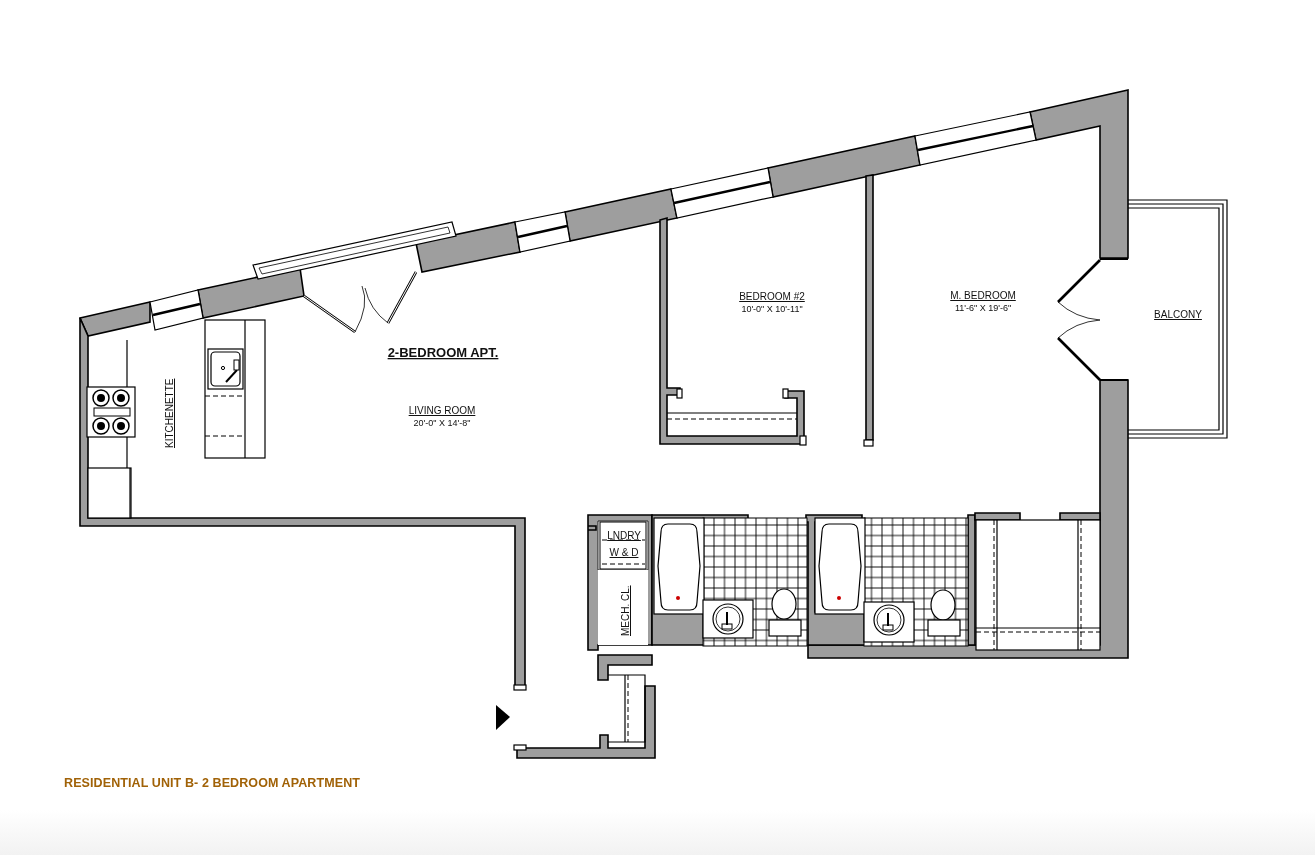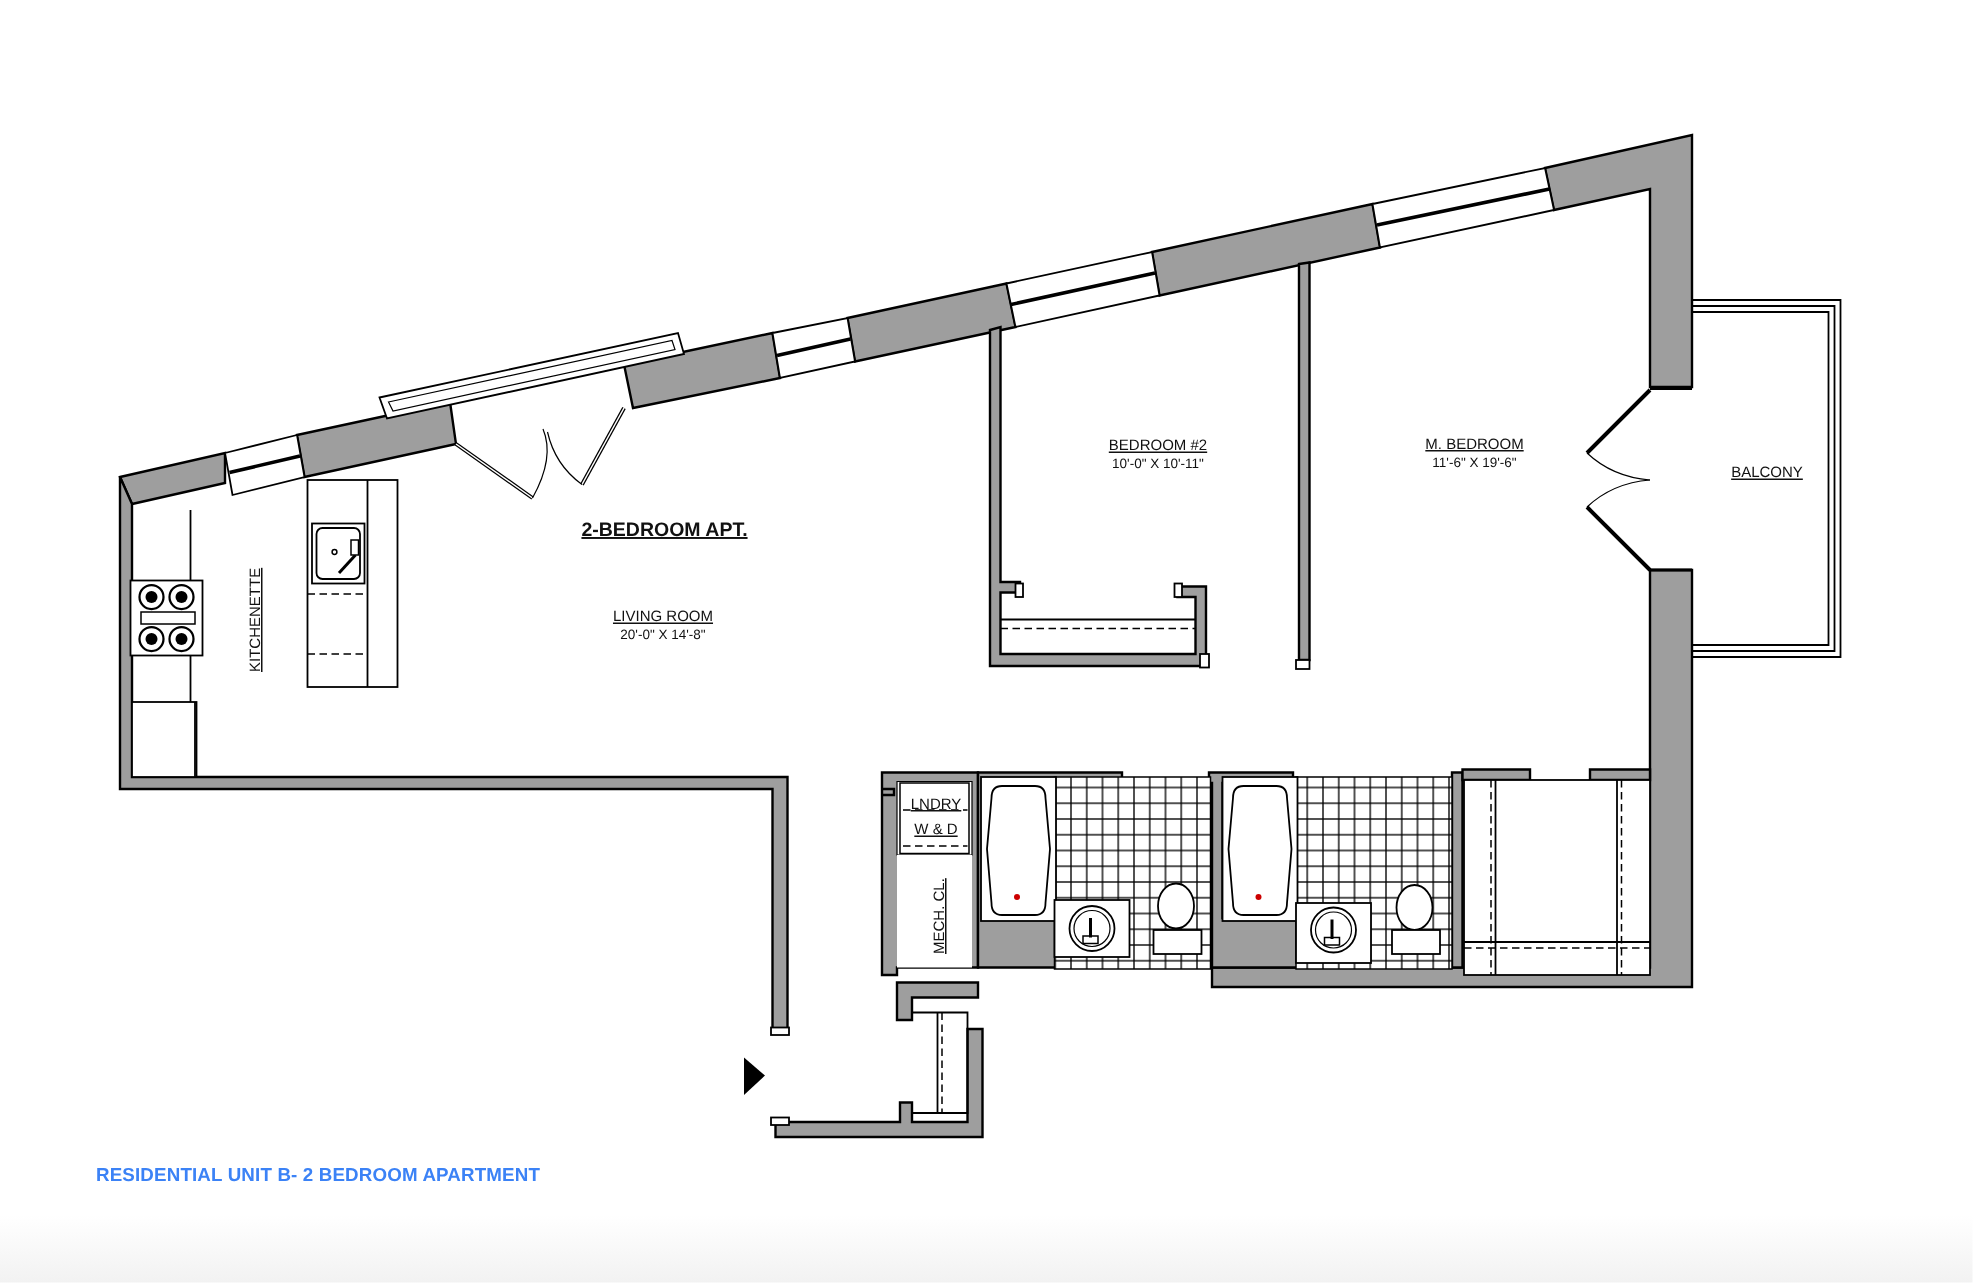--- a/index.html
+++ b/index.html
@@ -12,21 +12,21 @@
   .line { fill: none; stroke: #000; stroke-width: 1.2; }
   .thin { fill: none; stroke: #000; stroke-width: 0.8; }
   .dash { fill: none; stroke: #000; stroke-width: 1; stroke-dasharray: 5 3; }
   .fixture { fill: #fff; stroke: #000; stroke-width: 1.2; }
   .win { fill: #fff; stroke: #000; stroke-width: 1.2; }
   .lbl { font-family: "Liberation Sans", sans-serif; fill: #111; }
   .title-lbl { font-size: 13px; font-weight: bold; text-decoration: underline; }
   .room-lbl { font-size: 10px; text-decoration: underline; }
   .dim-lbl { font-size: 9px; }
   .caption { position: absolute; left: 64px; top: 776px; font-size: 12.5px; font-weight: bold;
-             color: #3b82f6; letter-spacing: 0.1px; }
+             color: #a16207; letter-spacing: 0.1px; }
 </style>
 </head>
 <body>
 
 <div class="page-fade"></div>
 
 <svg class="plan" width="1315" height="855" viewBox="0 0 1315 855">
 
   <g>
 

